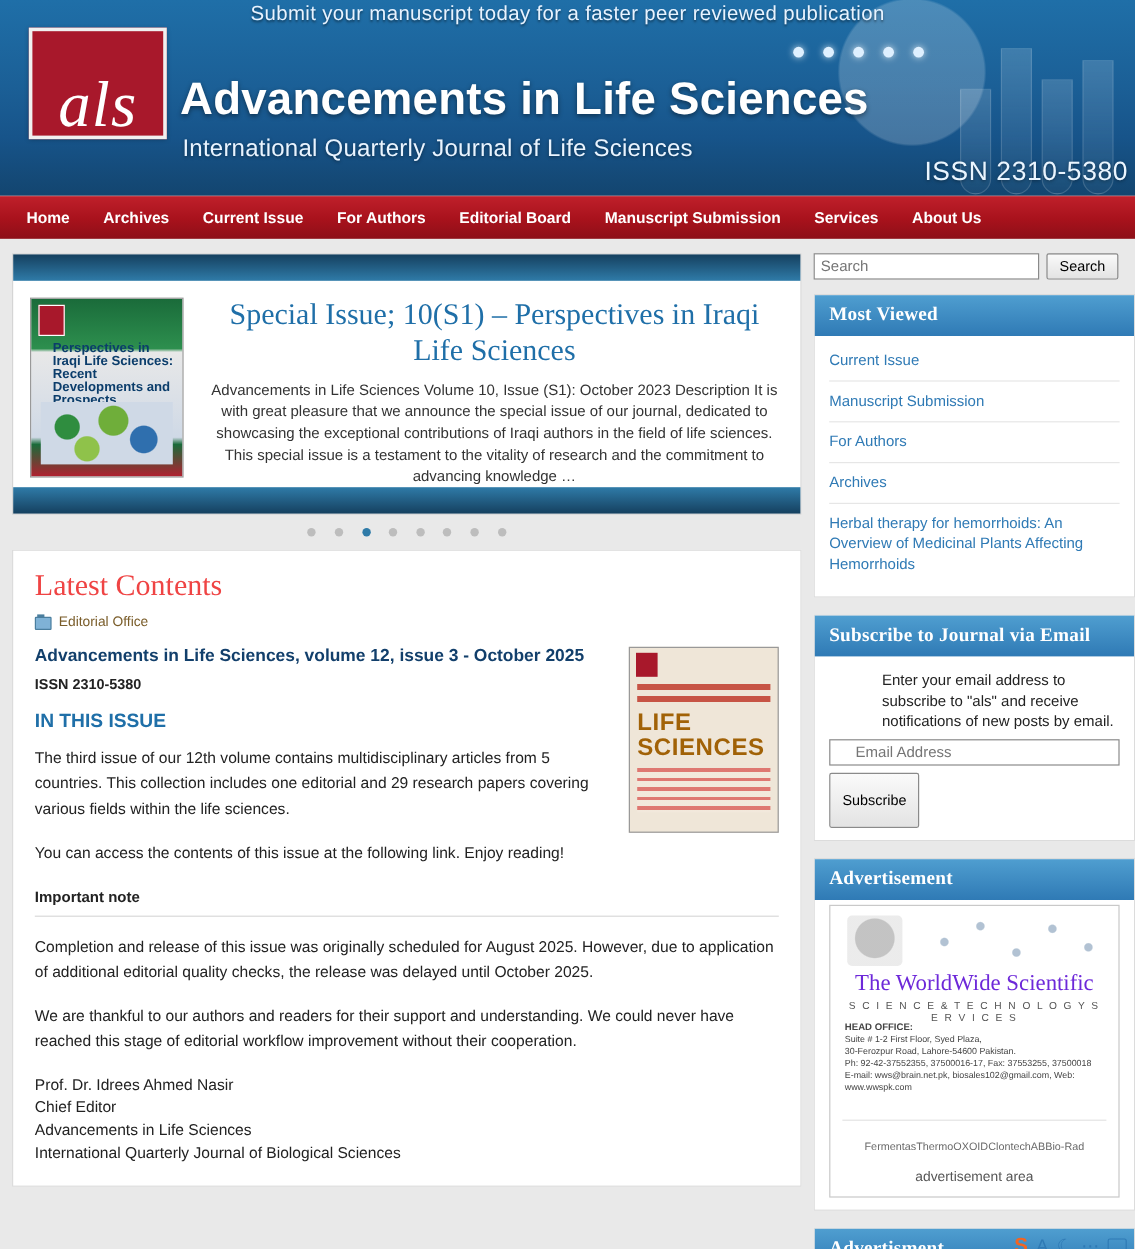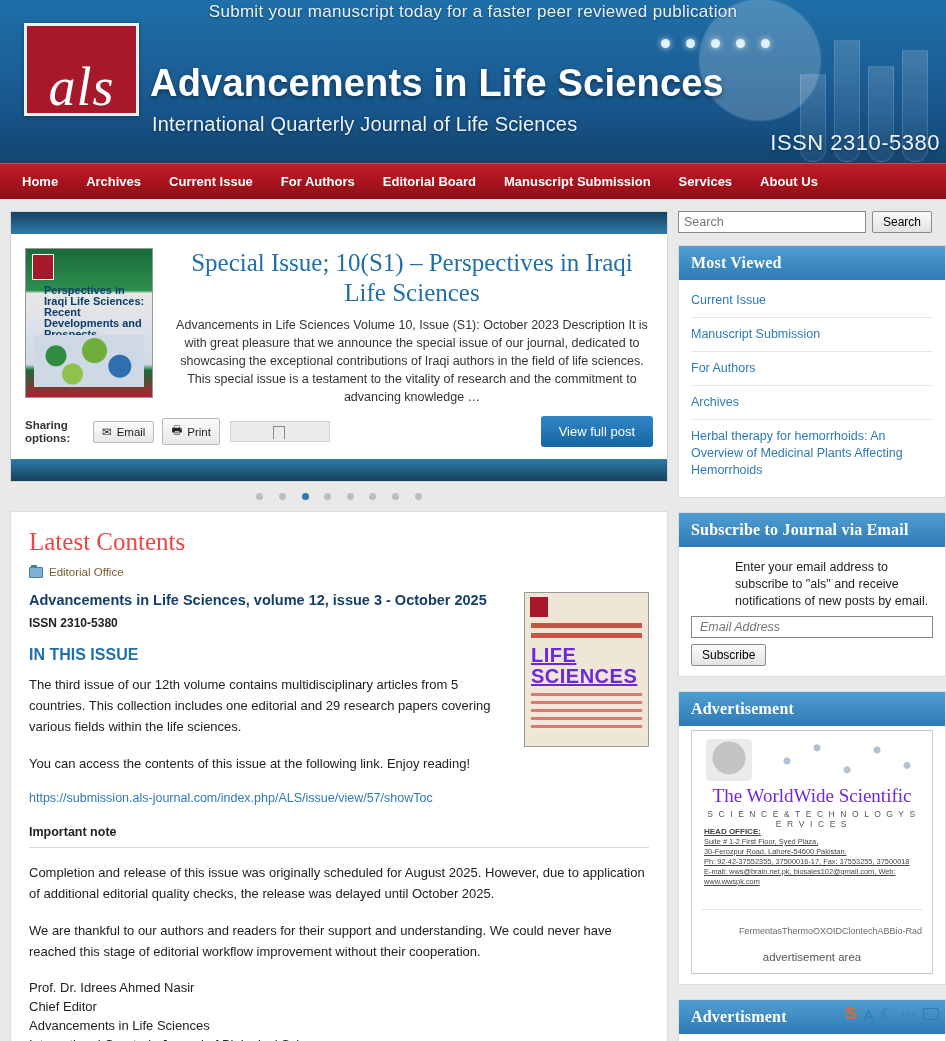--- a/index.html
+++ b/index.html
@@ -173,23 +173,22 @@
   .art-title { font-size:14.5px; font-weight:bold; color:#123f6b; margin:0 0 8px 0; }
   .issn { font-size:12px; font-weight:bold; color:#222; margin:0 0 16px 0; }
   .cover {
     float:right; width:125px; height:155px; margin:0 0 10px 18px;
     border:1px solid #999; background:#efe6d8; position:relative; overflow:hidden;
   }
   .cover .cpatch { position:absolute; left:5px; top:4px; width:18px; height:20px; background:#a8182b; }
   .cover .cline { position:absolute; left:6px; right:6px; height:5px; background:#c0392b; opacity:.85; }
   .cover .cbig {
     position:absolute; left:6px; right:6px; top:52px;
-    color:#6d28d9; font-weight:bold; font-size:20px; line-height:21px;
+    color:#a16207; font-weight:bold; font-size:20px; line-height:21px;
     letter-spacing:.5px;
-    text-decoration:underline;
   }
   .cover .cstripes { position:absolute; left:6px; right:6px; top:100px; bottom:16px;
     background: repeating-linear-gradient(180deg,#d9534f 0 3px, #f3e9dd 3px 8px); opacity:.75; }
   .sec-head { color:#1f6fa8; font-size:16px; font-weight:bold; margin:0 0 10px 0; }
   .para { font-size:13px; line-height:21px; color:#222; margin:0 0 16px 0; }
   .link { color:#2f7ab5; text-decoration:none; font-size:12.5px; }
   .note-head { font-size:12.5px; font-weight:bold; margin:0 0 4px 0; }
   hr.sep { border:none; border-top:1px solid #d9d9d9; margin:8px 0 14px 0; }
   .sig { font-size:13px; line-height:19px; color:#222; }
 
@@ -214,26 +213,26 @@
   .widget-body { padding:4px 12px 10px 12px; }
   .wlist { list-style:none; margin:0; padding:0; }
   .wlist li { border-bottom:1px solid #e6e6e6; }
   .wlist li:last-child { border-bottom:none; }
   .wlist a {
     display:block; color:#2f7ab5; text-decoration:none; font-size:12.5px;
     padding:8px 0; line-height:17px;
   }
   .sub-text { font-size:12.5px; line-height:17px; color:#222; padding:8px 0 6px 0;margin-left:44px; }
   .email-input {
-    width:100%; height:22px; border:1px solid #8a8a8a; padding:2px 8px;
-    font-size:12.5px; color:#444; background:#fff; margin-bottom:6px;font-style:italic;
+    width:100%; height:22px; border:1px solid #8a8a8a; padding:2px 21px;
+    font-size:12.5px; color:#444; background:#fff; margin-bottom:6px;
   }
   .sub-btn {
     border:1px solid #8a8a8a; background:linear-gradient(180deg,#fafafa,#e3e3e3);
-    font-size:12px; padding:3px 10px; border-radius:2px; cursor:pointer;text-align:right;
+    font-size:12px; padding:15px 10px; border-radius:2px; cursor:pointer;text-align:right;
   }
   .ad-box {
     border:1px solid #c9c9c9; background:#fff; padding:8px;
     position:relative; height:244px; overflow:hidden;
   }
   .ad-dna {
     position:absolute; right:10px; top:8px; width:150px; height:44px;
     background:
       radial-gradient(circle at 10% 50%, #9fb4c9 0 3px, transparent 4px),
       radial-gradient(circle at 30% 20%, #9fb4c9 0 3px, transparent 4px),
@@ -248,25 +247,25 @@
     border-radius:4px; opacity:.85;
   }
   .ad-title {
     position:absolute; left:10px; right:10px; top:54px;
     font-family:"Liberation Serif", serif; font-size:19px; color:#6d28d9; text-align:center;
   }
   .ad-sub {
     position:absolute; left:10px; right:10px; top:78px;
     font-size:8.5px; letter-spacing:1.6px; color:#555; text-align:center;
   }
-  .ad-lines { position:absolute; left:12px; top:96px; font-size:7.4px; line-height:10px; color:#444;text-decoration:underline; }
+  .ad-lines { position:absolute; left:12px; top:96px; font-size:7.4px; line-height:10px; color:#444; }
   .ad-lines b { font-size:8px; }
   .ad-logos {
     position:absolute; left:10px; right:10px; top:178px; height:22px;
-    display:flex; align-items:center; justify-content:flex-end;
+    display:flex; align-items:center; justify-content:center;
     font-size:9px; color:#6a6a6a; border-top:1px solid #e3e3e3; padding-top:20px;
   }
   .ad-area-label {
     position:absolute; left:0; right:0; bottom:10px; text-align:center;
     font-size:11.5px; color:#555;
   }
   .ad2-inner { padding:8px; }
   .float-icons {
     position:absolute; right:4px; top:0; display:flex; align-items:center; gap:7px;
     padding:4px 2px;
@@ -320,33 +319,20 @@
           <div class="slide-thumb">
             <div class="tpatch"></div>
             <div class="ttitle">Perspectives in Iraqi Life Sciences: Recent Developments and Prospects</div>
             <div class="tmol"></div>
           </div>
           <div class="slide-text">
             <h2 class="slide-title">Special Issue; 10(S1) – Perspectives in Iraqi Life Sciences</h2>
             <div class="slide-desc">Advancements in Life Sciences  Volume 10, Issue (S1): October 2023 Description It is with great pleasure that we announce the special issue of our journal, dedicated to showcasing the exceptional contributions of Iraqi authors in the field of life sciences. This special issue is a testament to the vitality of research and the commitment to advancing knowledge …</div>
           </div>
         </div>
-        <div class="slide-footer">
-          <div class="sharing-label">Sharing options:</div>
-          <span class="share-btn">
-            <span>✉</span>
-            <span>Email</span>
-          </span>
-          <span class="share-btn">
-            <span>🖶</span>
-            <span>Print</span>
-          </span>
-          <span class="share-blank"></span>
-          <button class="viewpost">View full post</button>
-        </div>
         <div class="slider-bottom"></div>
       </div>
 
       <div class="dots-nav">
         <i></i>
         <i></i>
         <i class="on"></i>
         <i></i>
         <i></i>
         <i></i>
@@ -368,21 +354,20 @@
           <div class="cbig">LIFE SCIENCES</div>
           <div class="cstripes"></div>
         </div>
 
         <h3 class="art-title">Advancements in Life Sciences, volume 12, issue 3 - October 2025</h3>
         <div class="issn">ISSN 2310-5380</div>
 
         <h4 class="sec-head">IN THIS ISSUE</h4>
         <p class="para">The third issue of our 12th volume contains multidisciplinary articles from 5 countries. This collection includes one editorial and 29 research papers covering various fields within the life sciences.</p>
         <p class="para">You can access the contents of this issue at the following link. Enjoy reading!</p>
-        <a class="link">https://submission.als-journal.com/index.php/ALS/issue/view/57/showToc</a>
 
         <div class="note-head" style="margin-top:20px;">Important note</div>
         <hr class="sep">
         <p class="para">Completion and release of this issue was originally scheduled for August 2025. However, due to application of additional editorial quality checks, the release was delayed until October 2025.</p>
         <p class="para">We are thankful to our authors and readers for their support and understanding. We could never have reached this stage of editorial workflow improvement without their cooperation.</p>
         <div class="sig" style="white-space:pre-line;">Prof. Dr. Idrees Ahmed Nasir
 Chief Editor
 Advancements in Life Sciences
 International Quarterly Journal of Biological Sciences</div>
       </div>

